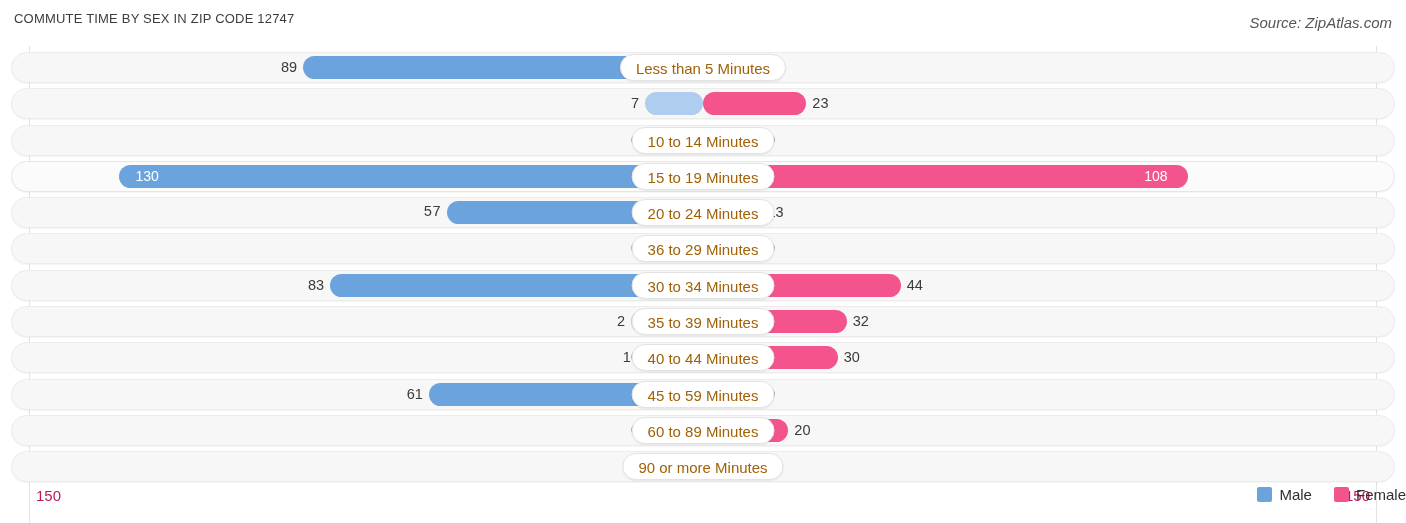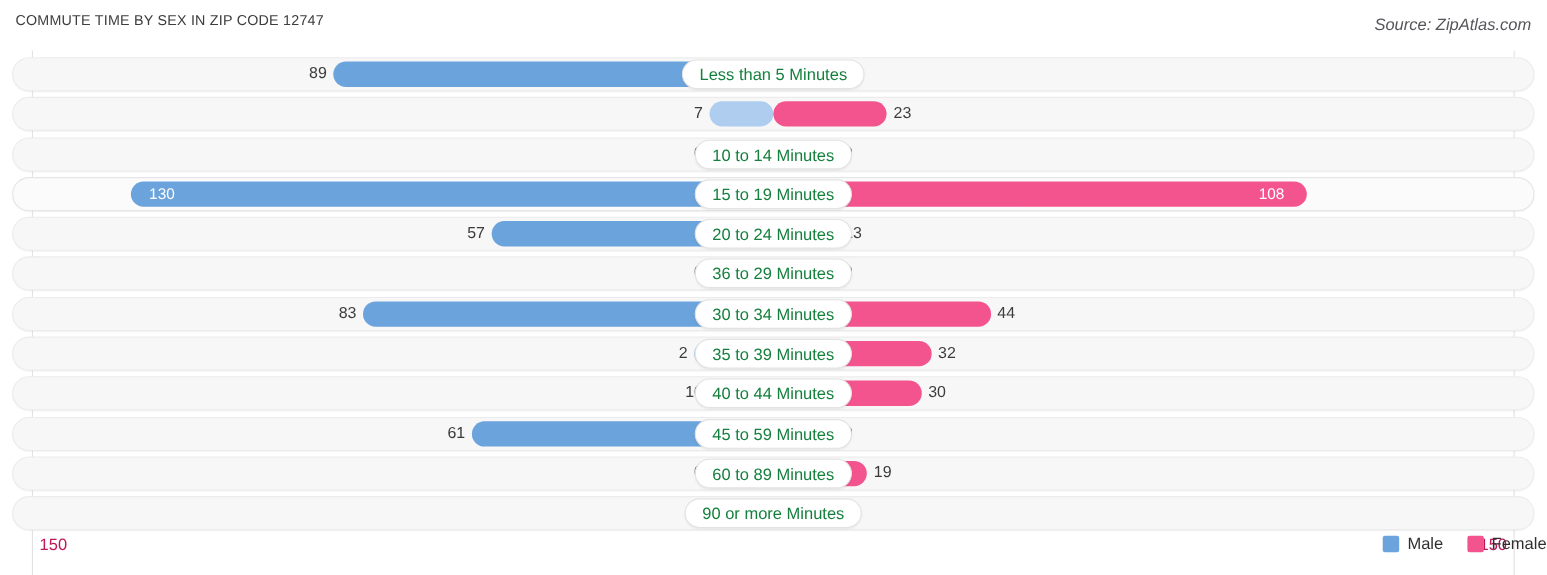--- a/index.html
+++ b/index.html
@@ -118,21 +118,21 @@
     left: 703px;
     transform: translateX(-50%);
     height: 27px;
     line-height: 27px;
     padding: 0 15px;
     border-radius: 15px;
     background: #ffffff;
     border: 1px solid #e3e3e3;
     box-shadow: 0 1px 2px rgba(0,0,0,.07);
     font-size: 15px;
-    color: #15803d;
+    color: #a16207;
     white-space: nowrap;
     box-sizing: border-box;
   }
 
   
   .footer {
     position: absolute;
     left: 0; right: 0;
     top: 483px;
     height: 40px;
@@ -208,21 +208,21 @@
         <div class="bar male" style="width: 584.133px; background: rgb(107, 163, 220);"></div>
         <div class="bar female" style="width: 485.28px; background: rgb(244, 84, 142);"></div>
         <div class="val inside" style="right: 1247.13px;">130</div>
         <div class="val inside" style="left: 1144.28px;">108</div>
         <div class="pill">15 to 19 Minutes</div>
       </div>
       <div class="row">
         <div class="track"></div>
         <div class="bar male" style="width: 256.12px; background: rgb(107, 163, 220);"></div>
         <div class="bar female" style="width: 58.4133px; background: rgb(244, 84, 142);"></div>
-        <div class="val male-out" style="right: 959.12px; margin-right: 6px;">57</div>
+        <div class="val male-out" style="right: 959.12px; margin-right: 6px; font-family: Liberation Mono, monospace;">57</div>
         <div class="val female-out" style="left: 761.413px; margin-left: 6px;">13</div>
         <div class="pill">20 to 24 Minutes</div>
       </div>
       <div class="row">
         <div class="track"></div>
         <div class="bar male" style="width: 58px; background: rgb(174, 205, 239);"></div>
         <div class="bar female" style="width: 58px; background: rgb(246, 168, 196);"></div>
         <div class="val male-out" style="right: 761px; margin-right: 6px;">0</div>
         <div class="val female-out" style="left: 761px; margin-left: 6px;">0</div>
         <div class="pill">36 to 29 Minutes</div>
@@ -257,21 +257,21 @@
         <div class="bar female" style="width: 58px; background: rgb(246, 168, 196);"></div>
         <div class="val male-out" style="right: 977.093px; margin-right: 6px;">61</div>
         <div class="val female-out" style="left: 761px; margin-left: 6px;">0</div>
         <div class="pill">45 to 59 Minutes</div>
       </div>
       <div class="row">
         <div class="track"></div>
         <div class="bar male" style="width: 58px; background: rgb(174, 205, 239);"></div>
         <div class="bar female" style="width: 85.3733px; background: rgb(244, 84, 142);"></div>
         <div class="val male-out" style="right: 761px; margin-right: 6px;">0</div>
-        <div class="val female-out" style="left: 788.373px; margin-left: 6px;">19</div>
+        <div class="val female-out" style="left: 788.373px; margin-left: 6px;">20</div>
         <div class="pill">60 to 89 Minutes</div>
       </div>
       <div class="row">
         <div class="track"></div>
         <div class="bar male" style="width: 58px; background: rgb(174, 205, 239);"></div>
         <div class="bar female" style="width: 58px; background: rgb(246, 168, 196);"></div>
         <div class="val male-out" style="right: 761px; margin-right: 6px;">0</div>
         <div class="val female-out" style="left: 761px; margin-left: 6px;">0</div>
         <div class="pill">90 or more Minutes</div>
       </div>

